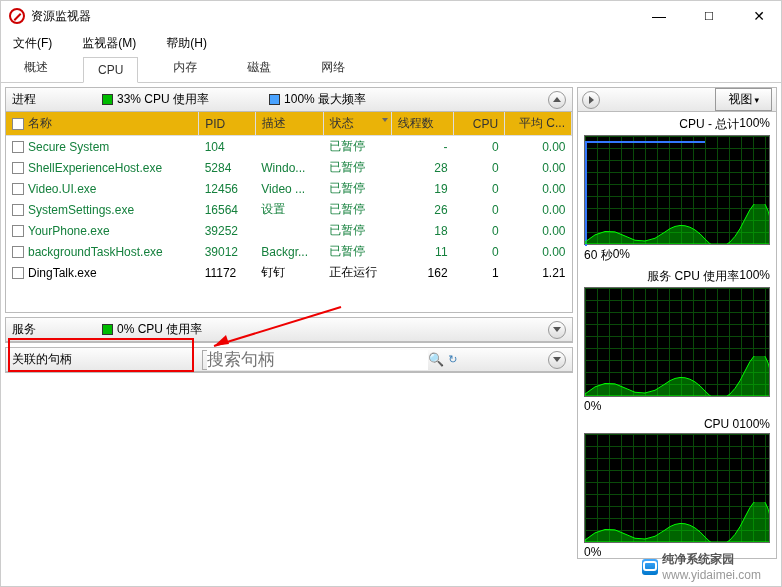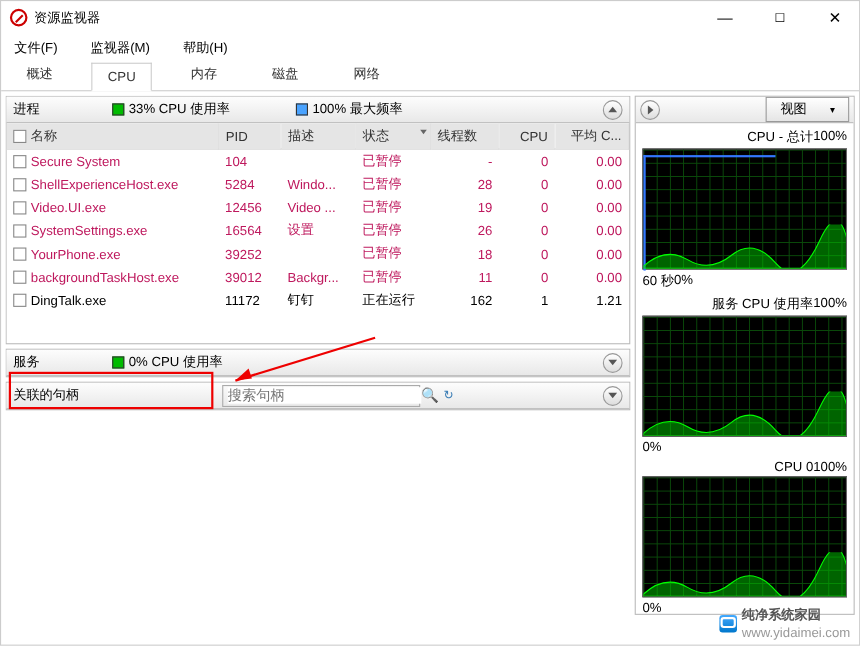--- a/index.html
+++ b/index.html
@@ -23,41 +23,41 @@
 .collapsebtn{width:18px;height:18px;border:1px solid #999;border-radius:50%;background:linear-gradient(#fff,#ddd);display:flex;align-items:center;justify-content:center;margin-left:auto}
 .chev{width:0;height:0;border-left:4px solid transparent;border-right:4px solid transparent}
 .chev.down{border-top:5px solid #555}
 .chev.up{border-bottom:5px solid #555}
 .chev.right{border-top:4px solid transparent;border-bottom:4px solid transparent;border-left:5px solid #555;border-right:0}
 .sq{width:11px;height:11px;border:1px solid #333;margin-right:4px}
 .sq.green{background:#0b0}
 .sq.blue{background:#4aa3ff}
 .tablewrap{height:200px;overflow:auto}
 table{width:100%;border-collapse:collapse}
-th{text-align:left;padding:3px 6px;border-right:1px solid #ddd;border-bottom:1px solid #ddd;font-weight:normal;color:#333;background:#e5e5e5;white-space:nowrap;position:relative}
+th{text-align:left;padding:3px 6px;border-right:1px solid #ddd;border-bottom:1px solid #ddd;font-weight:normal;color:#333;background:#eab308;white-space:nowrap;position:relative}
 th .sortmark{position:absolute;right:3px;top:6px;width:0;height:0;border-left:3px solid transparent;border-right:3px solid transparent;border-top:4px solid #666}
-td{padding:2px 6px;white-space:nowrap;color:#be185d}
+td{padding:2px 6px;white-space:nowrap;color:#15803d}
 td.black{color:#000}
 td.num{text-align:right}
 .chk{width:12px;height:12px;border:1px solid #888;display:inline-block;vertical-align:middle;margin-right:4px;background:#fff}
 .searchbox{display:flex;align-items:center;border:1px solid #aaa;height:20px;width:180px;padding:0 4px;margin-left:100px}
-.searchbox input{border:none;outline:none;flex:1;font-size:13px;color:#8b5cf6}
+.searchbox input{border:none;outline:none;flex:1;font-size:17px;color:#8b5cf6}
 .searchicon{color:#3a7db5;font-size:13px}
 .refreshicon{color:#3a7db5;font-size:11px;margin-left:4px}
 .arrow-anno{position:absolute;pointer-events:none}
 .redbox{position:absolute;border:2px solid #e00;pointer-events:none}
 .rightpane .tophead{background:linear-gradient(#fdfdfd,#e8e8e8);height:24px;display:flex;align-items:center;padding:0 4px;border-bottom:1px solid #bbb}
-.viewbtn{border:1px solid #999;background:linear-gradient(#fff,#e5e5e5);padding:2px 12px;display:flex;align-items:center;gap:21px;margin-left:auto}
+.viewbtn{border:1px solid #999;background:linear-gradient(#fff,#e5e5e5);padding:2px 12px;display:flex;align-items:center;gap:2px;margin-left:auto}
 .chart{margin:4px 6px}
 .chart .ctitle{display:flex;justify-content:flex-end;font-size:11px;margin-bottom:2px}
 .chartbody{height:110px;background:#000;position:relative;border:1px solid #666}
 .chartbody .grid{position:absolute;inset:0;background-image:linear-gradient(#0a4a0a 1px,transparent 1px),linear-gradient(90deg,#0a4a0a 1px,transparent 1px);background-size:12px 12px}
 .chart .cfoot{display:flex;justify-content:flex-start;font-size:11px;margin-top:2px}
 .blueline{position:absolute;border-left:2px solid #37f;border-top:2px solid #37f}
-.watermark{position:absolute;right:8px;bottom:4px;font-size:11px;color:#999;display:flex;align-items:center;gap:4px}
+.watermark{position:absolute;right:20px;bottom:4px;font-size:11px;color:#999;display:flex;align-items:center;gap:4px}
 .watermark .wicon{width:16px;height:16px;background:linear-gradient(#4af,#07c);border-radius:3px;position:relative}
 .watermark .wicon::after{content:"";position:absolute;width:10px;height:6px;border:2px solid #fff;border-radius:3px;top:2px;left:1px}
 </style>
 </head>
 <body>
 
 <div class="titlebar">
   <span class="appicon"></span>
   <span>资源监视器</span>
   <div class="winbtns">

